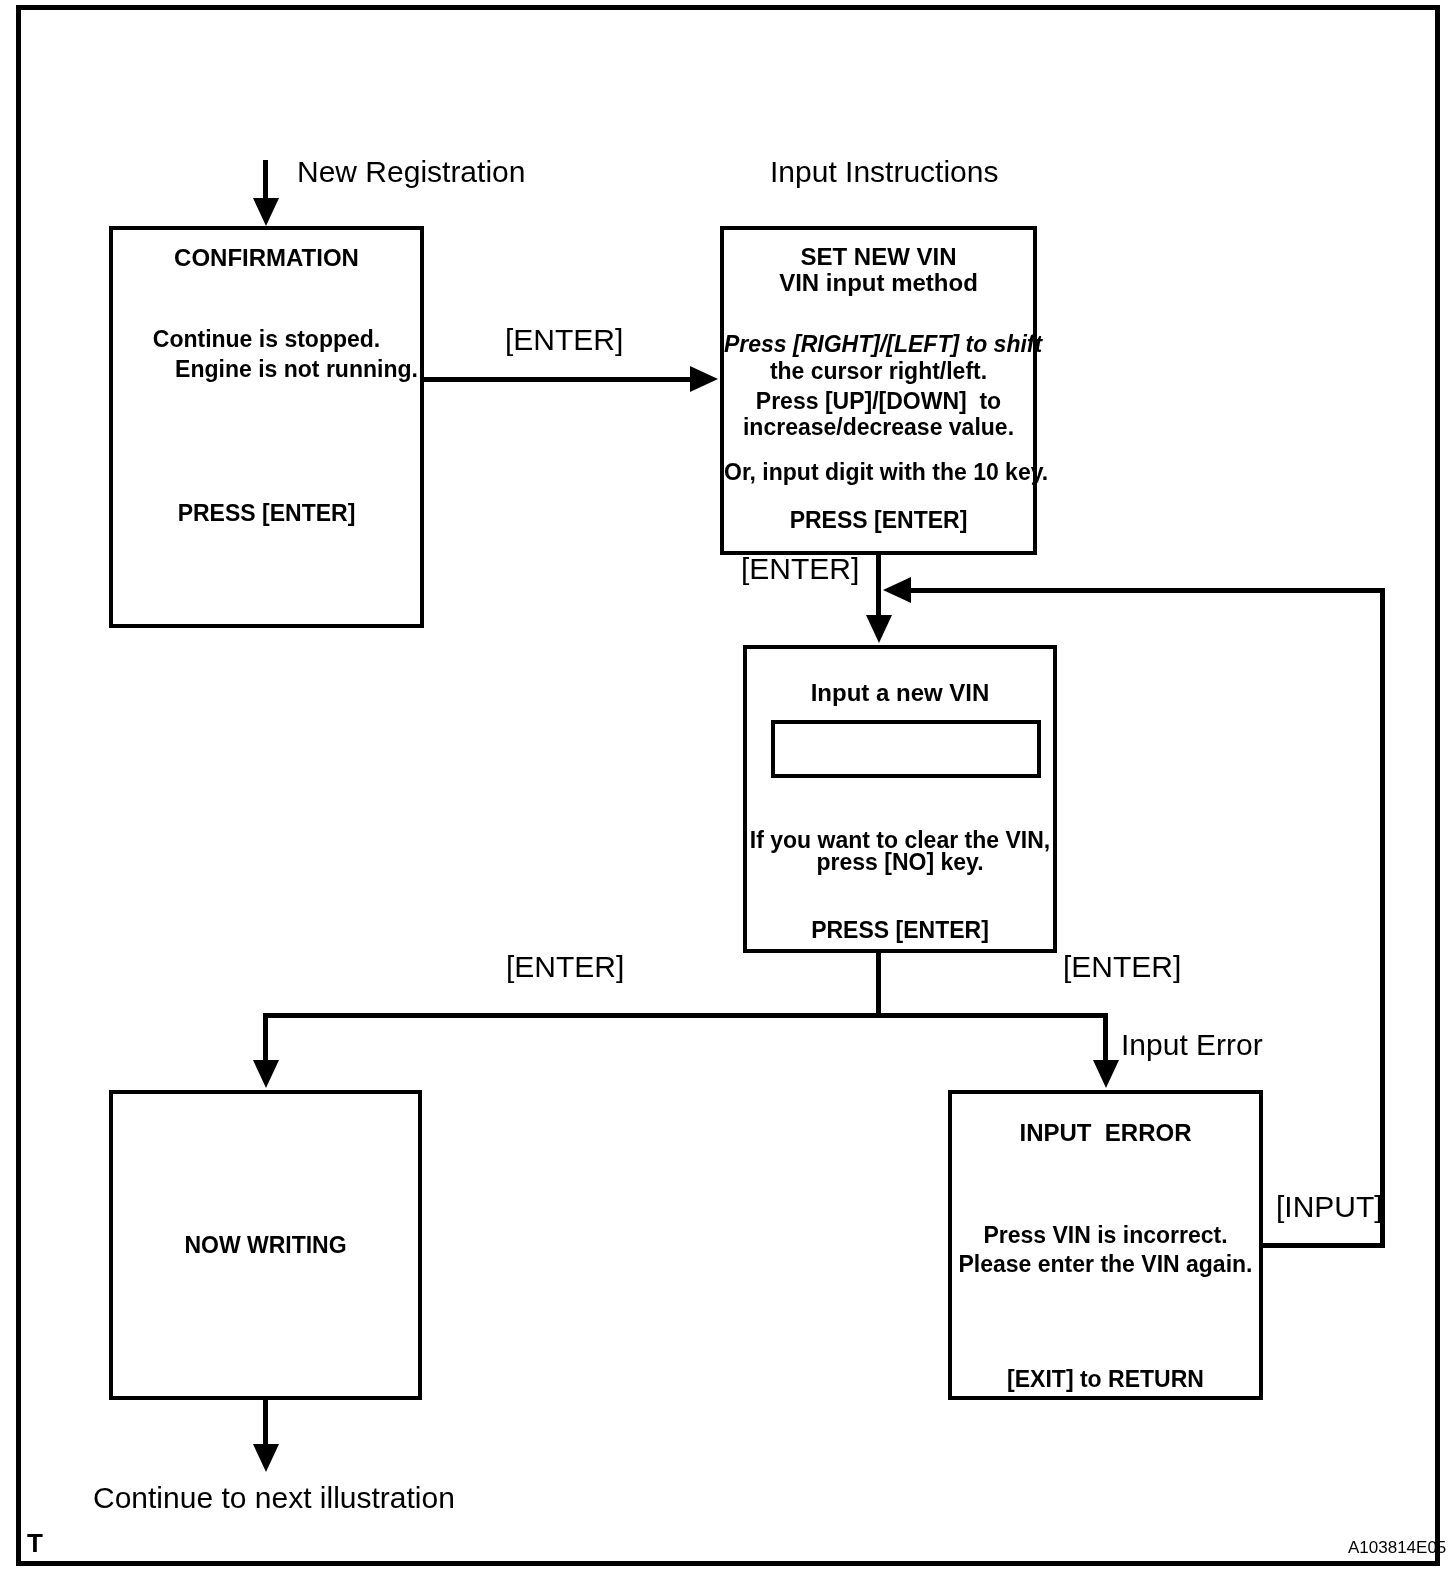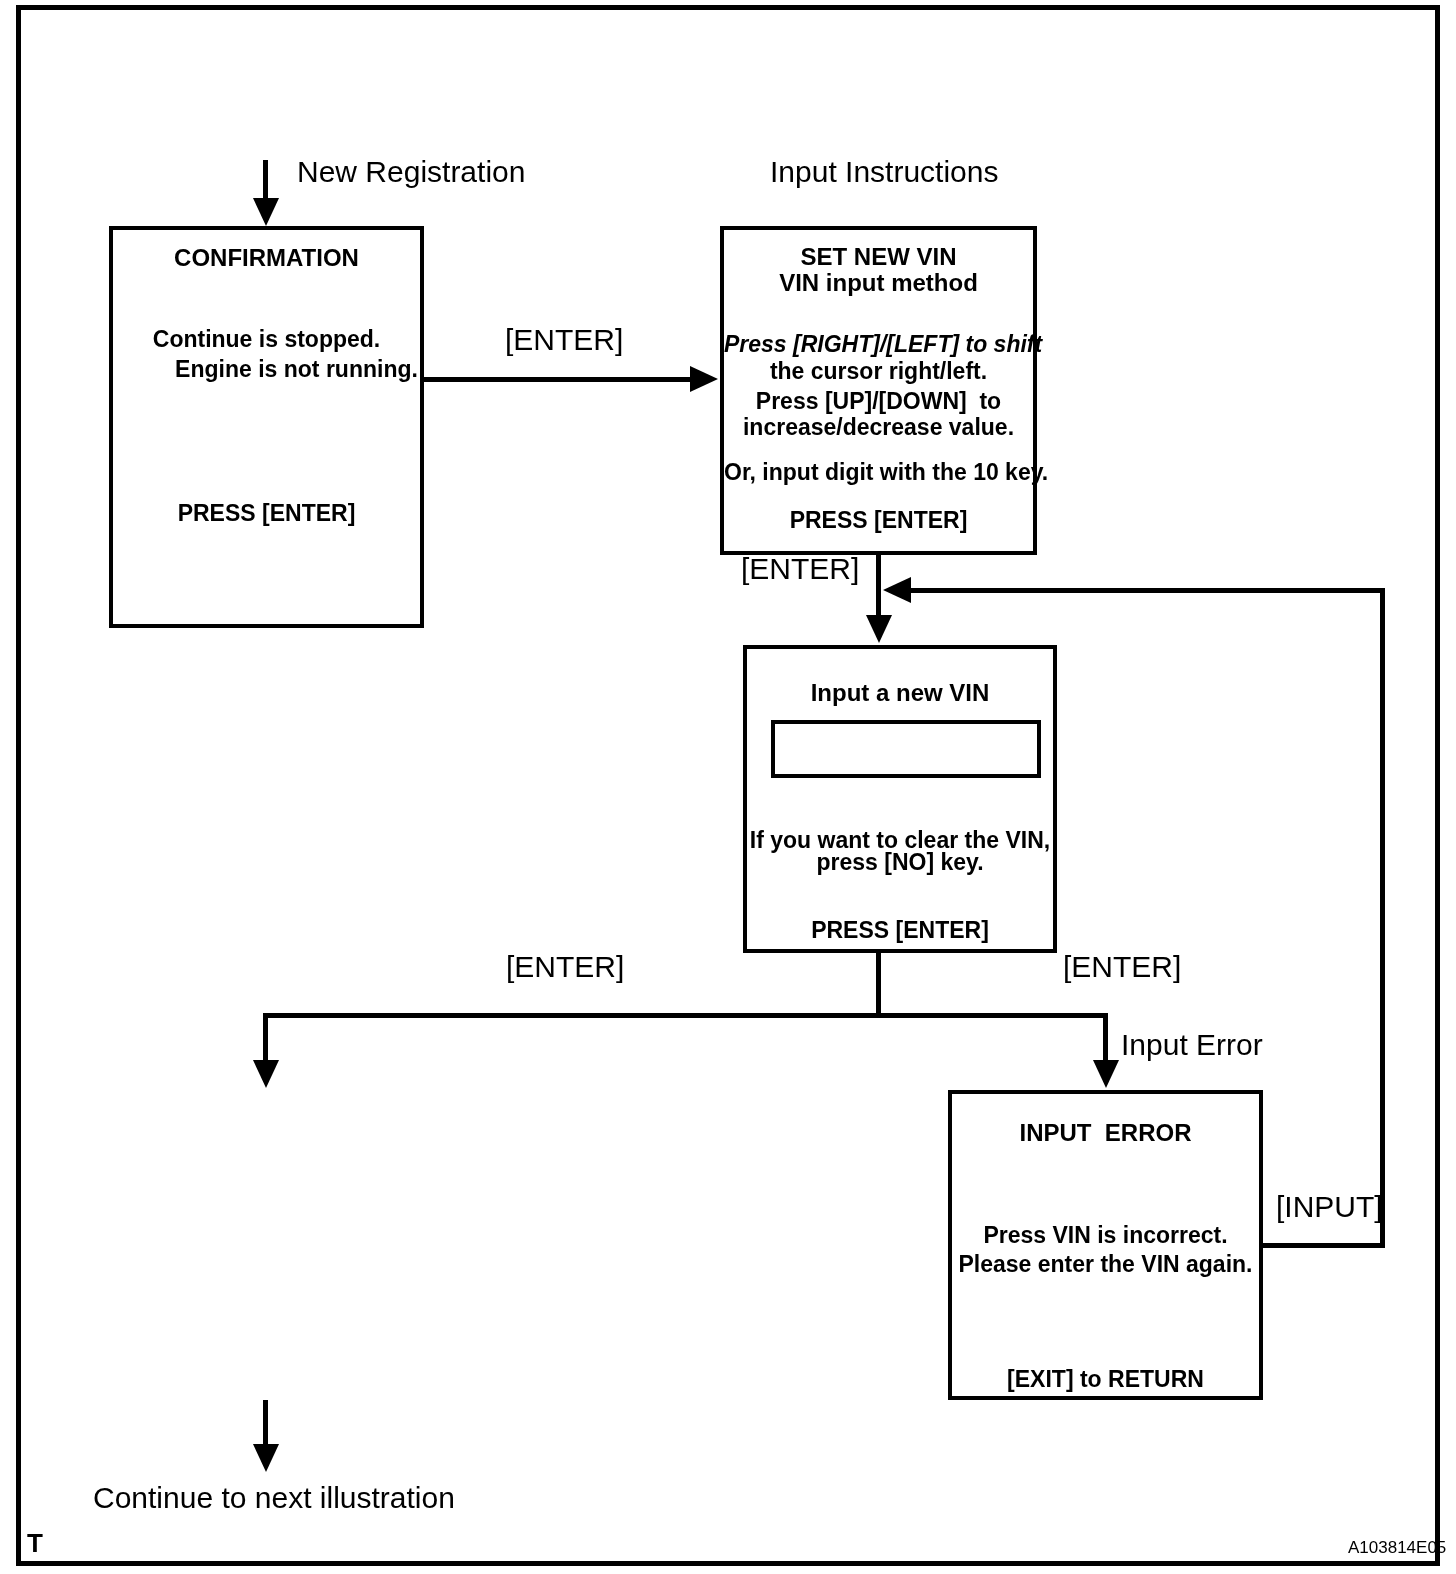--- a/index.html
+++ b/index.html
@@ -90,20 +90,23 @@
   </div>
 
   <div class="fbox" style="left:723px;top:645px;width:314px;height:308px;margin-left:20px;">
     <div class="txt bt" style="top:30px;">Input a new VIN</div>
     <div class="vin-field center-flex" style="left:24px;top:71px;width:270px;height:58px;font-weight:bold;font-size:23px;"></div>
     <div class="txt bx" style="top:178px;">If you want to clear the VIN,</div>
     <div class="txt bx" style="top:200px;">press [NO] key.</div>
     <div class="txt bx" style="top:268px;">PRESS [ENTER]</div>
   </div>
 
+  <div class="fbox center-flex" style="left:109px;top:1090px;width:313px;height:310px;">
+    <div style="font-weight:bold;font-size:23px;white-space:pre;">NOW WRITING</div>
+  </div>
 
   <div class="fbox" style="left:948px;top:1090px;width:315px;height:310px;">
     <div class="txt bt" style="top:25px;">INPUT  ERROR</div>
     <div class="txt bx" style="top:128px;">Press VIN is incorrect.</div>
     <div class="txt bx" style="top:157px;">Please enter the VIN again.</div>
     <div class="txt bx" style="top:272px;">[EXIT] to RETURN</div>
   </div>
 
 </div>
 

